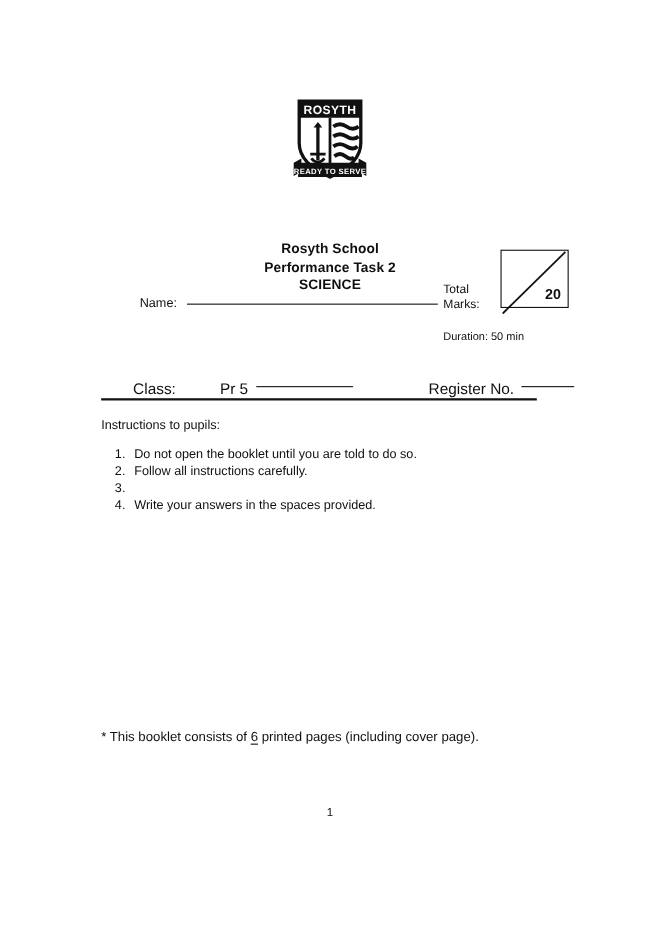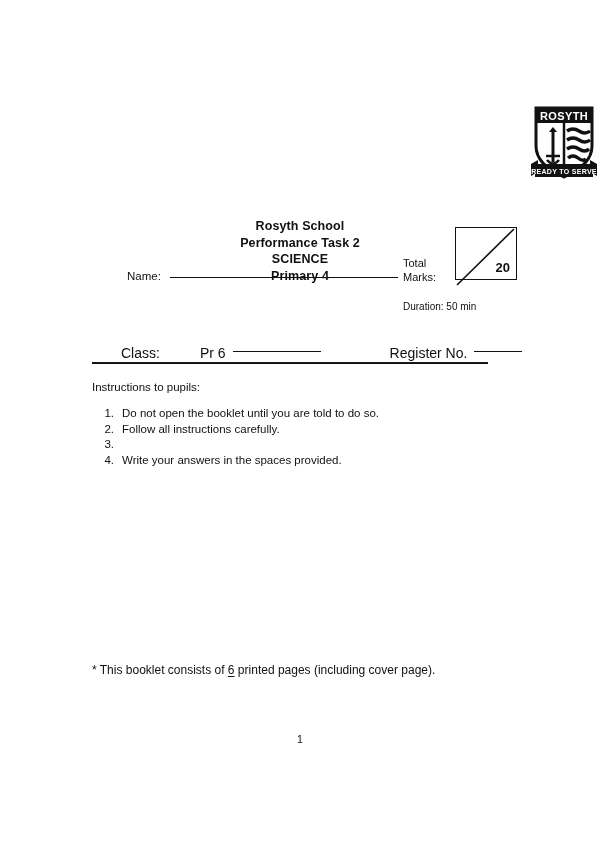--- a/index.html
+++ b/index.html
@@ -20,23 +20,23 @@
     position: absolute;
     inset: 0;
     background: #ffffff;
   }
 
   
   .crest-wrap {
     position: absolute;
     left: 0;
     right: 0;
-    top: 102px;
-    display: flex;
-    justify-content: flex-end;
+    top: 86px;
+    display: flex;
+    justify-content: center;
   }
   .crest {
     position: relative;
     width: 72px;
     height: 82px;
   }
   .crest svg { display: block; }
 
   
   .title-block {
@@ -226,21 +226,20 @@
         <path d="M7 62 H65 V75 H7 Z" fill="#111111"></path>
         <text x="36" y="72" text-anchor="middle" font-family="Liberation Sans, sans-serif" font-size="7" font-weight="bold" fill="#ffffff" letter-spacing="0.3">READY TO SERVE</text>
       </svg>
     </div>
   </div>
 
   <div class="title-block">
     <div>Rosyth School</div>
     <div>Performance Task 2</div>
     <div>SCIENCE</div>
-    <div>Primary 4</div>
   </div>
 
   <div class="marks-area">
     <div class="marks-label">
       <div>Total</div>
       <div>Marks:</div>
     </div>
   </div>
 
   <div class="marks-box">
@@ -250,21 +249,21 @@
     <span class="marks-value">20</span>
   </div>
 
   <div class="field-name">
     <span class="fld-label">Name:</span>
     <span class="rule rule-name"></span>
   </div>
 
   <div class="field-class">
     <span class="fld-label">Class:</span>
-    <span class="fld-label" style="margin-left:7px;">Pr 6</span>
+    <span class="fld-label" style="margin-left:7px;">Pr 5</span>
     <span class="rule rule-class"></span>
     <span class="gap-reg"></span>
     <span class="fld-label">Register No.</span>
     <span class="rule rule-reg"></span>
   </div>
 
   <div class="duration">Duration: 50 min</div>
 
   <div class="divider"></div>
 

